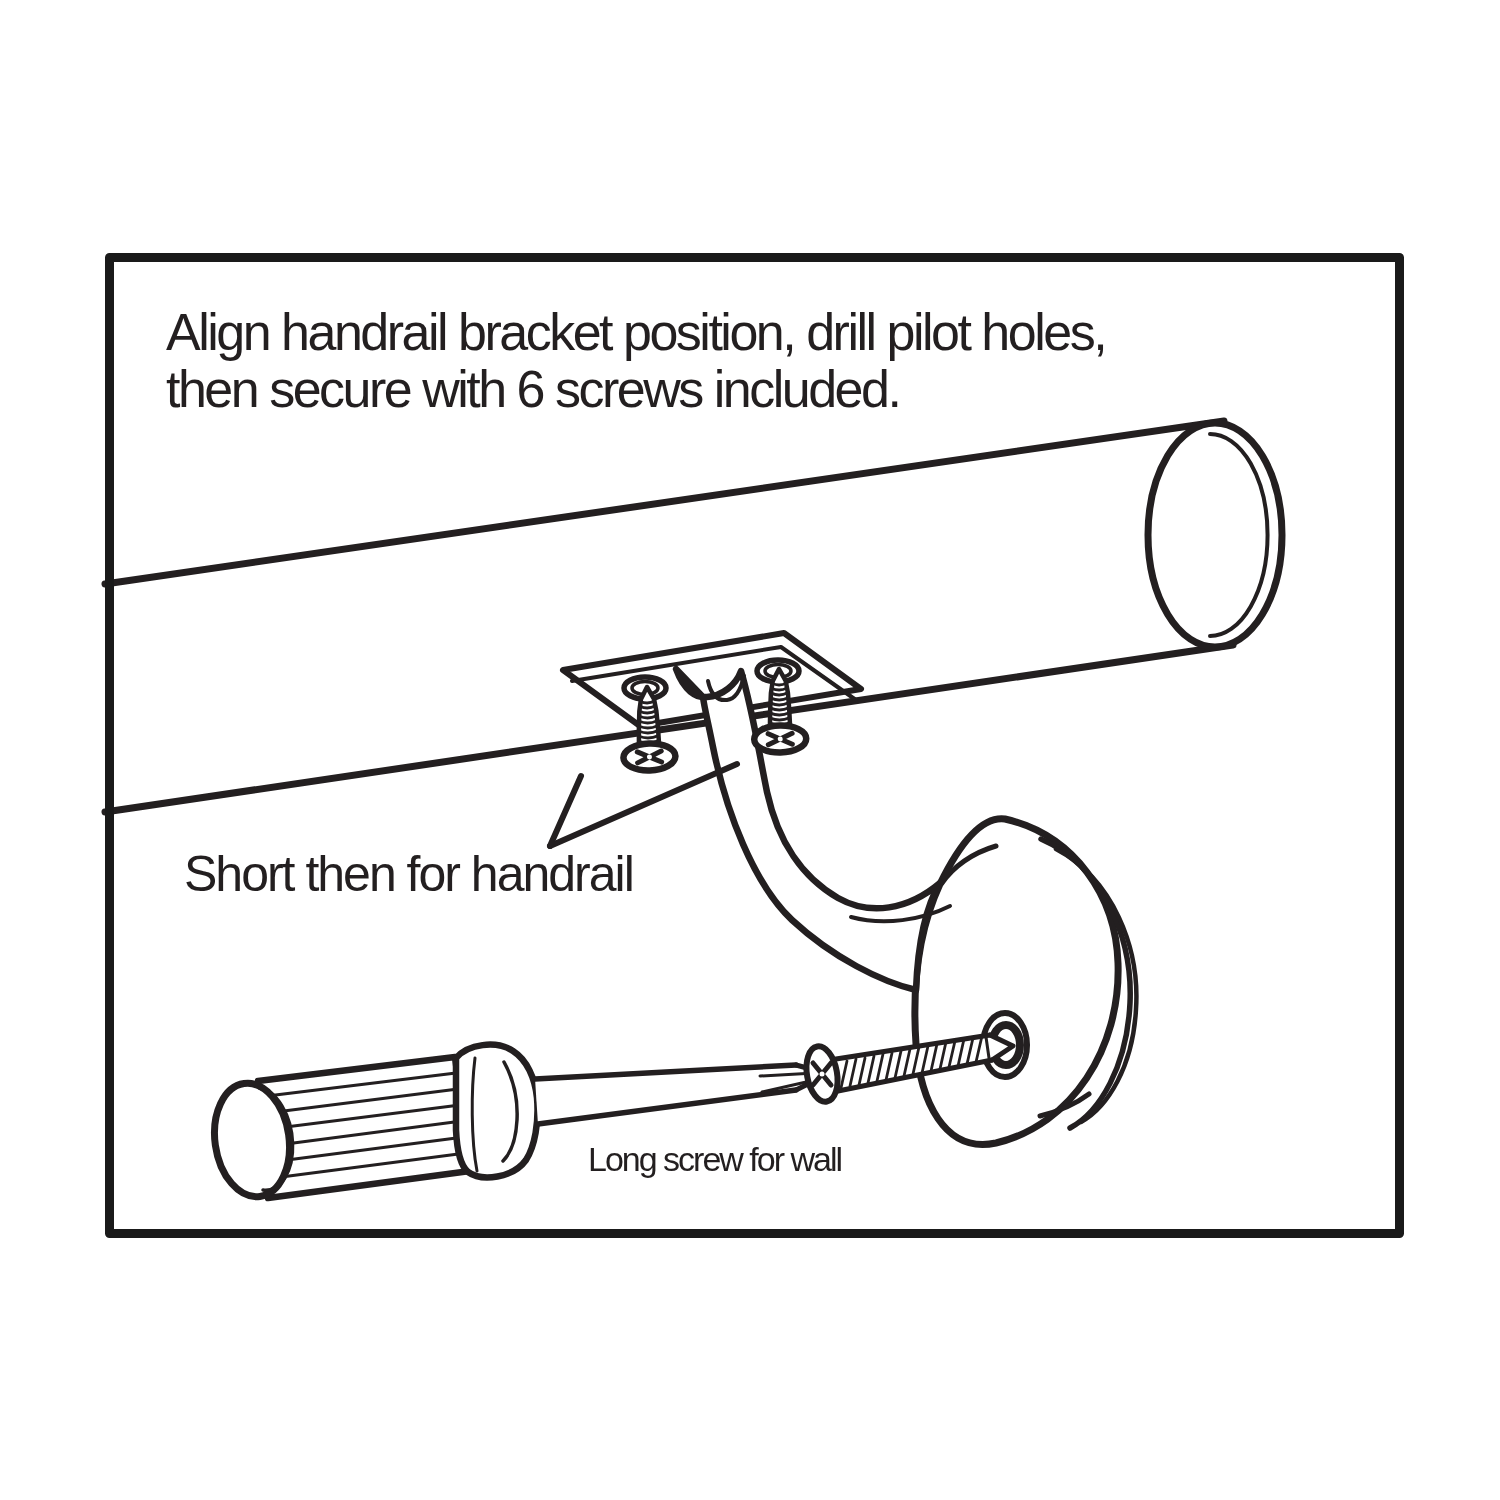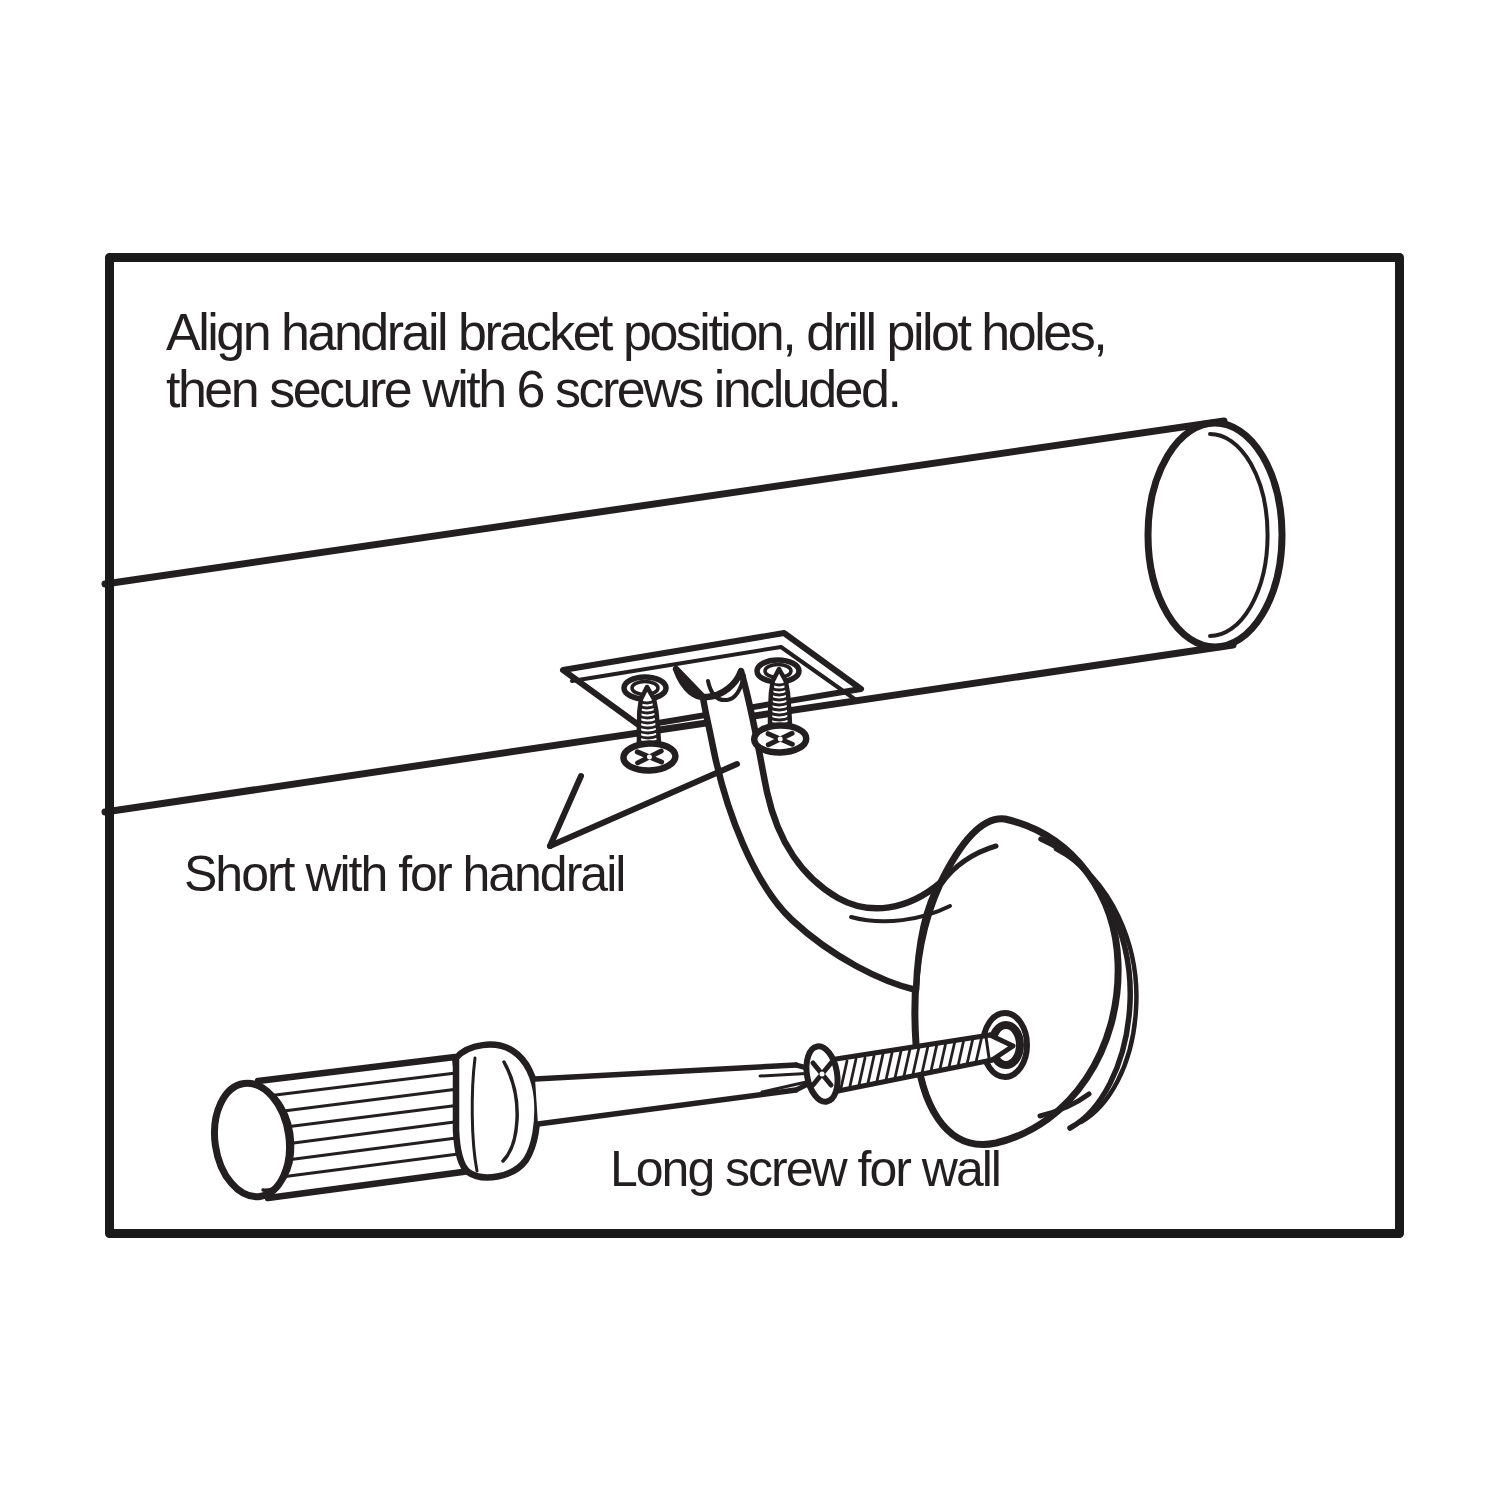--- a/index.html
+++ b/index.html
@@ -21,22 +21,22 @@
   #instruction {
     left: 166px; top: 304px;
     font-size: 52px; line-height: 57px; letter-spacing: -2.5px;
     font-weight: 400;
   }
   #label-short {
     left: 184px; top: 845px;
     font-size: 50px; letter-spacing: -2px;
   }
   #label-long {
-    left: 610px; top: 1140px;
-    font-size: 50px; letter-spacing: -2px;
+    left: 588px; top: 1140px;
+    font-size: 34px; letter-spacing: -2px;
   }
 </style>
 </head>
 <body>
 
 <div id="stage">
 
   <svg id="artwork" width="1500" height="1500" viewBox="0 0 1500 1500">
     <g stroke="#231f20" fill="none" stroke-linecap="round" stroke-linejoin="round">
 
@@ -153,17 +153,17 @@
 
       <rect x="109.5" y="257.5" width="1290" height="976" stroke="#1a1a1a" stroke-width="9"></rect>
     </g>
   </svg>
 
   <div id="instruction" class="txt">
     <div>Align handrail bracket position, drill pilot holes,</div>
     <div>then secure with 6 screws included.</div>
   </div>
 
-  <div id="label-short" class="txt">Short with for handrail</div>
+  <div id="label-short" class="txt">Short then for handrail</div>
 
   <div id="label-long" class="txt">Long screw for wall</div>
 
 </div>
 
 </body></html>

